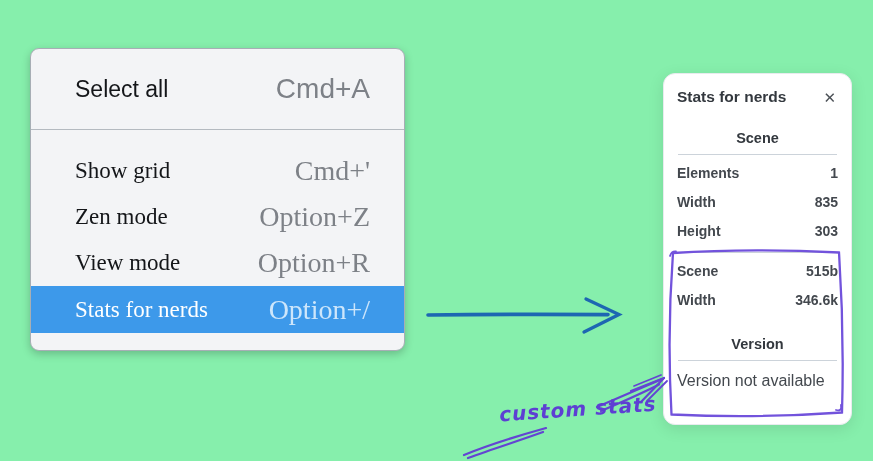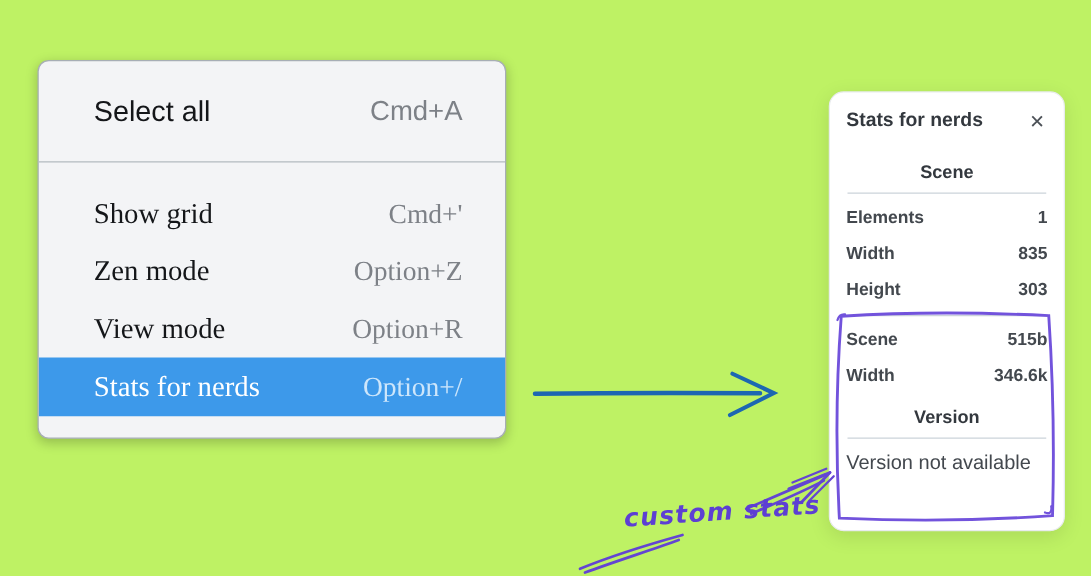--- a/index.html
+++ b/index.html
@@ -1,21 +1,21 @@
 <!DOCTYPE html>
 <html><head>
 <meta charset="utf-8">
 <style>
   * { margin: 0; padding: 0; box-sizing: border-box; }
   html, body { background: #ffffff; }
   #canvas {
     position: relative;
     width: 873px;
     height: 461px;
-    background: #bef264;
+    background: #86efac;
     overflow: hidden;
     font-family: "Liberation Sans", sans-serif;
   }
 
   
   .menu {
     position: absolute;
     left: 30px;
     top: 48px;
     width: 375px;
@@ -37,21 +37,21 @@
   }
   .menu-row.first { height: 80px; }
   .menu-divider { height: 1px; background: #b4bac0; }
   .menu-group { padding-top: 18px; }
   .menu-row.g2 { height: 46px; font-family: Liberation Serif, serif; }
   .menu-row.highlight {
     height: 47px;
     background: #3d99ea;
     color: #ffffff;
   }
-  .mi-shortcut { color: #7d8187; font-size: 22px; }
+  .mi-shortcut { color: #7d8187; font-size: 28px; }
   .highlight .mi-shortcut { color: #cde6fb; }
 
   
   .panel {
     position: absolute;
     left: 663px;
     top: 73px;
     width: 189px;
     height: 352px;
     background: #ffffff;
@@ -77,21 +77,21 @@
   }
   .section-title {
     text-align: center;
     font-weight: bold;
     font-size: 14.5px;
     color: #33383e;
     line-height: 19px;
   }
   .st-scene { margin-top: 20px; }
   .st-storage { margin-top: 11px; }
-  .st-version { margin-top: 10px; }
+  .st-version { margin-top: 20px; }
   .sec-divider { border-bottom: 1px solid #ccd3da; margin: 6px 1px 0 1px; }
   .rows { margin-top: 4px; }
   .stat-row {
     display: flex;
     justify-content: space-between;
     font-size: 14px;
     color: #43484e;
     line-height: 29px;
     font-weight: bold;
   }

